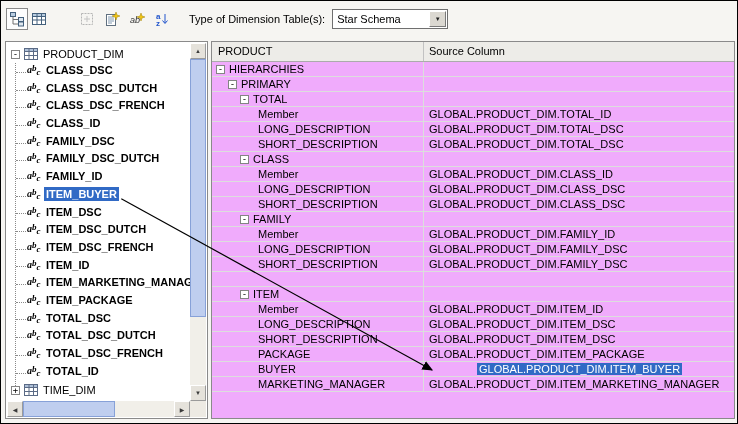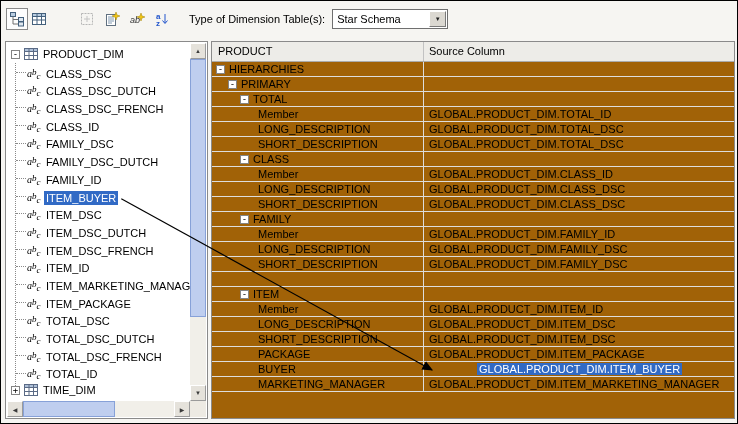--- a/index.html
+++ b/index.html
@@ -28,22 +28,22 @@
   
   .left-panel { position:absolute; left:4px; top:40px; width:203px; height:378px;
                 background:#fff; border:1px solid #8A8A8A; }
   .tree-area { position:absolute; left:1px; top:1px; right:17px; bottom:17px;
                overflow:hidden; padding:2px 0 0 4px; }
   .tree-body { position:relative; }
   .vline { position:absolute; left:4px; top:18px; bottom:9px;
            border-left:1px dotted #8A8A8A; }
   .tree-root, .tree-sibling { height:18px; display:flex; align-items:center;
                               white-space:nowrap; position:relative; z-index:1; }
-  .tree-item { height:17.7px; display:flex; align-items:flex-end; padding-left:16px;
-               position:relative; white-space:nowrap; }
+  .tree-item { height:17.7px; display:flex; align-items:flex-start; padding-left:16px;
+               position:relative; white-space:nowrap;font-weight:bold; }
   .tree-item::before { content:''; position:absolute; left:5px; top:50%; width:10px;
                        border-top:1px dotted #8A8A8A; }
   .ebox { width:9px; height:9px; border:1px solid #848484; background:#fff;
           display:inline-flex; align-items:center; justify-content:center;
           font:9px/7px "DejaVu Sans Mono", monospace; margin-right:3px; flex:none; }
   .dim-icon { margin:0 3px 0 1px; flex:none; display:inline-flex; }
   .abc { font-style:italic; font-family:"Liberation Serif", serif; font-size:10px;
          width:14px; flex:none; margin-right:3px; }
   .abc i { font-size:9px; }
   .abc .s1 { vertical-align:2px; }
@@ -63,21 +63,21 @@
   .hsb .left { left:0; top:0; }
   .hsb .right { right:0; top:0; }
   .vthumb { position:absolute; left:0; top:16px; width:16px; height:258px;
             background:#BFCEEF; border:1px solid #87A1D8; }
   .hthumb { position:absolute; top:0; left:16px; width:92px; height:16px;
             background:#BFCEEF; border:1px solid #87A1D8; }
   .sb-corner { position:absolute; right:1px; bottom:1px; width:16px; height:16px; background:#EDEAE3; }
 
   
   .right-panel { position:absolute; left:210px; top:40px; width:524px; height:378px;
-                 background:#a16207; border:1px solid #8A8A8A; overflow:hidden; }
+                 background:#f0abfc; border:1px solid #8A8A8A; overflow:hidden; }
   .thead { display:flex; height:20px; background:#EDECE8; border-bottom:1px solid #ABABAB; }
   .th { padding-top:3px; padding-left:6px; white-space:nowrap; }
   .th.c1 { width:212px; border-right:1px solid #C2C2C2; }
   .th.c2 { flex:1; padding-left:5px; }
   .trow { display:flex; height:15px; }
   .tcell { border-bottom:1px solid #DDDDDD; overflow:hidden; white-space:nowrap;
            display:flex; align-items:center; }
   .tcell.c1 { width:212px; border-right:1px solid #DDDDDD; }
   .tcell.c2 { flex:1; padding-left:5px;text-align:right; }
   .tcell .ebox { margin-right:4px; }

